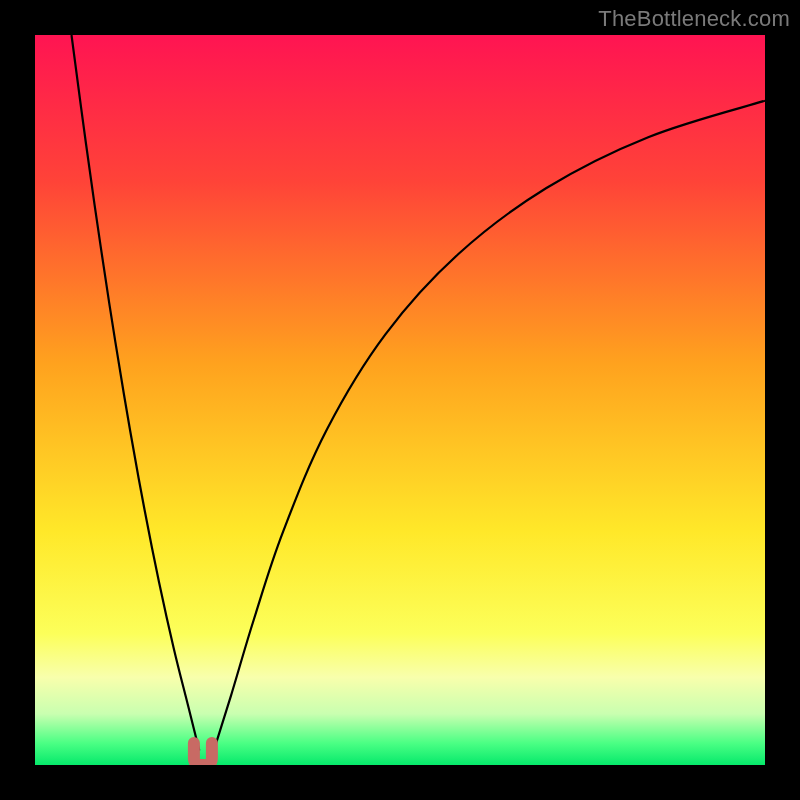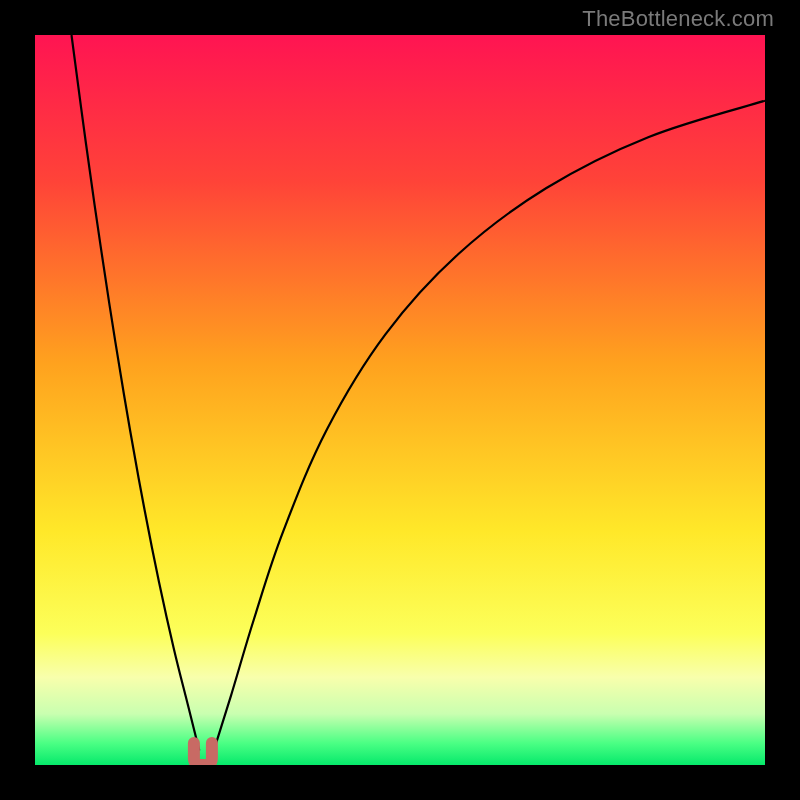--- a/index.html
+++ b/index.html
@@ -34,21 +34,21 @@
     inset: 0;
   }
   .marker {
     position: absolute;
     inset: 0;
     pointer-events: none;
   }
   .watermark {
     position: absolute;
     top: 6px;
-    right: 26px;
+    right: 10px;
     color: #7a7a7a;
     font-size: 22px;
     letter-spacing: 0.2px;
     user-select: none;
     text-align: center;
   }
 </style>
 </head>
 <body>
 

